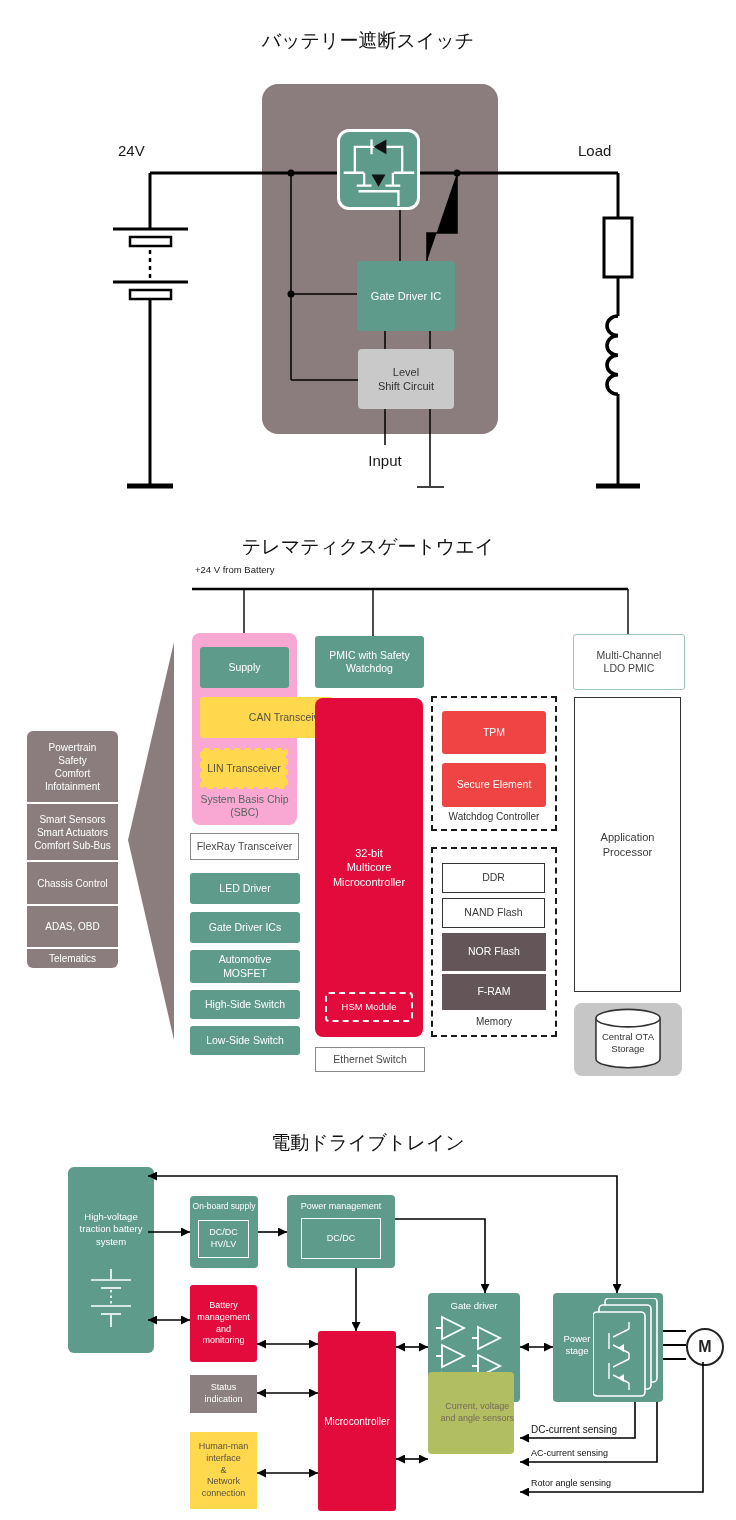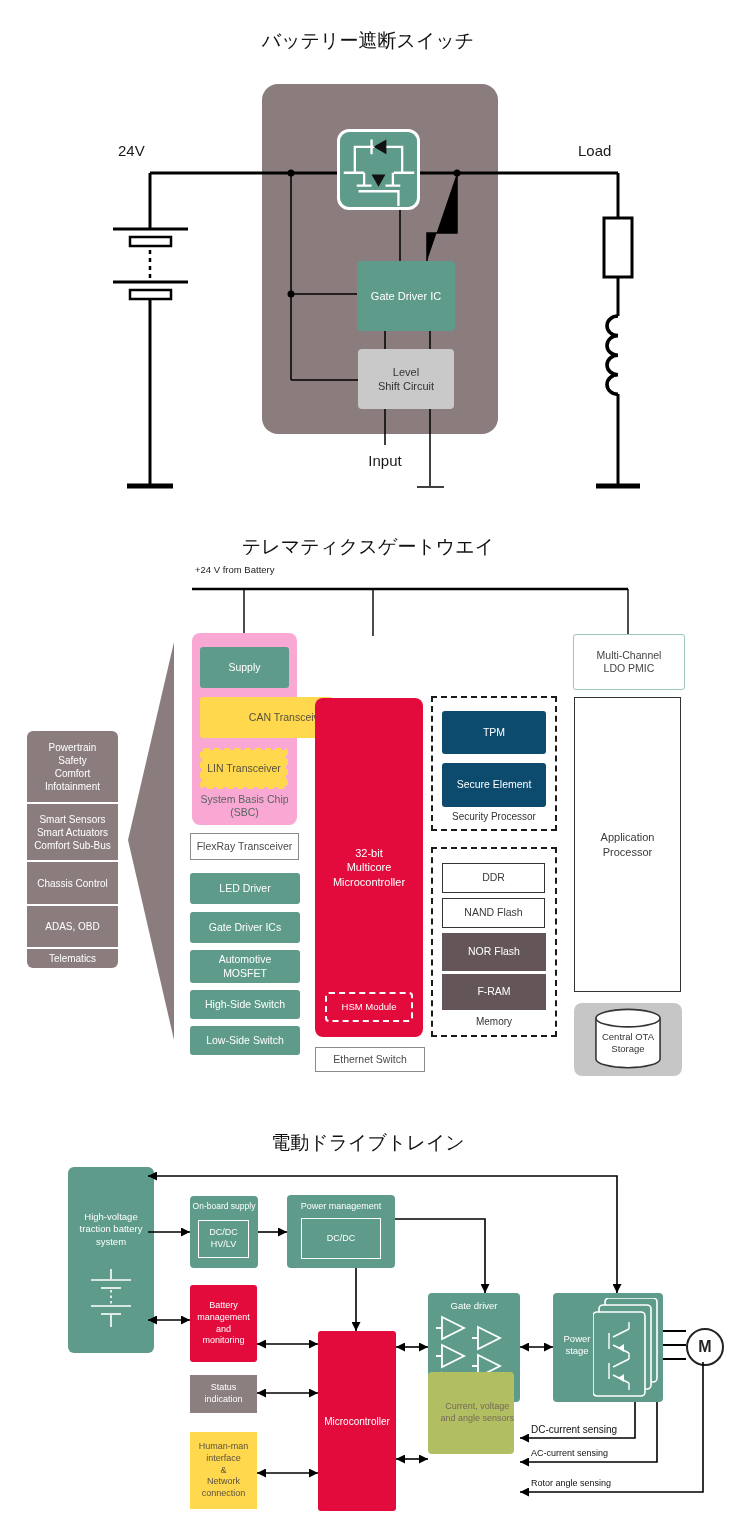--- a/index.html
+++ b/index.html
@@ -8,21 +8,21 @@
   .abs{position:absolute;}
   .fx{display:flex;align-items:center;justify-content:center;text-align:center;}
   .pre{white-space:pre-line;}
   .title{font-size:19px;color:#111;text-align:center;width:736px;}
   .teal{background:#5E9B8B;color:#fff;}
   .ltgreen{background:#f9a8d4;}
   .red{background:#E30A3C;color:#fff;}
   .yellow{background:#FFD84D;color:#57503f;}
   .mauve{background:#8B7D7E;color:#fff;}
   .darkmauve{background:#645658;color:#fff;}
-  .olive{background:#0c4a6e;color:#fff;}
+  .olive{background:#ef4444;color:#fff;}
   .ygreen{background:#B2BE62;color:#756a5a;}
   .whitebox{background:#fff;border:1.5px solid #8a8a8a;color:#4a4a4a;}
   .blackbox{background:#fff;border:1.5px solid #333;color:#3a3a3a;}
   .dashedbox{border:2px dashed #1a1a1a;background:transparent;}
   .r3{border-radius:3px;} .r4{border-radius:4px;} .r6{border-radius:6px;} .r8{border-radius:8px;}
   .t9{font-size:9px;line-height:1.3;} .t95{font-size:9.5px;line-height:1.3;}
   .t10{font-size:10px;line-height:1.3;} .t105{font-size:10.5px;line-height:1.25;}
   .t11{font-size:11px;line-height:1.3;} .t15{font-size:15px;}
   svg{display:block;}
   .overlay{position:absolute;left:0;top:0;pointer-events:none;}
@@ -148,40 +148,44 @@
     <span class="pre">Automotive
 MOSFET</span>
   </div>
   <div class="abs teal fx t105 r3" style="left:190px;top:990px;width:110px;height:29px;z-index:3;">
     <span>High-Side Switch</span>
   </div>
   <div class="abs teal fx t105 r3" style="left:190px;top:1026px;width:110px;height:29px;z-index:3;">
     <span>Low-Side Switch</span>
   </div>
 
+  <div class="abs teal fx t105 r3" style="left:315px;top:636px;width:109px;height:52px;z-index:3;">
+    <span class="pre">PMIC with Safety
+Watchdog</span>
+  </div>
   <div class="abs red fx r8" style="left:315px;top:698px;width:108px;height:339px;z-index:3;">
     <span class="pre t11">32-bit
 Multicore
 Microcontroller</span>
     <div class="abs fx t95 r4" style="left:10px;top:294px;width:84px;height:26px;border:2px dashed #fff;color:#fff;">
       <span>HSM Module</span>
     </div>
   </div>
   <div class="abs whitebox fx t105" style="left:315px;top:1047px;width:108px;height:23px;z-index:3;">
     <span>Ethernet Switch</span>
   </div>
 
   <div class="abs dashedbox" style="left:431px;top:696px;width:122px;height:131px;z-index:3;">
     <div class="abs olive fx t105 r3" style="left:9px;top:13px;width:104px;height:43px;">
       <span>TPM</span>
     </div>
     <div class="abs olive fx t105 r3" style="left:9px;top:65px;width:104px;height:44px;">
       <span>Secure Element</span>
     </div>
-    <div class="abs fx t10" style="left:0;top:112px;width:122px;color:#333;">Security Processor</div>
+    <div class="abs fx t10" style="left:0;top:112px;width:122px;color:#333;">Watchdog Controller</div>
   </div>
 
   <div class="abs dashedbox" style="left:431px;top:847px;width:122px;height:186px;z-index:3;">
     <div class="abs blackbox fx t105" style="left:9px;top:14px;width:101px;height:28px;">
       <span>DDR</span>
     </div>
     <div class="abs blackbox fx t105" style="left:9px;top:49px;width:101px;height:28px;">
       <span>NAND Flash</span>
     </div>
     <div class="abs darkmauve fx t105" style="left:9px;top:84px;width:104px;height:38px;">

